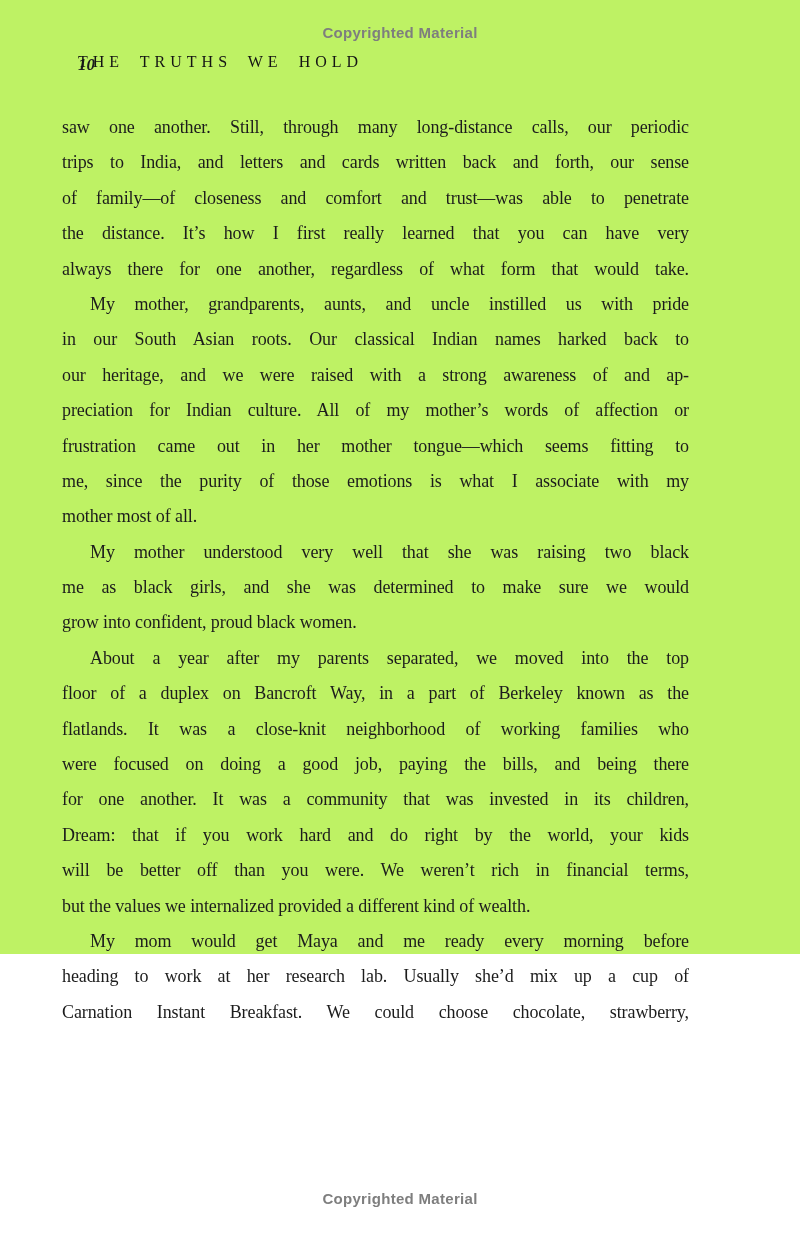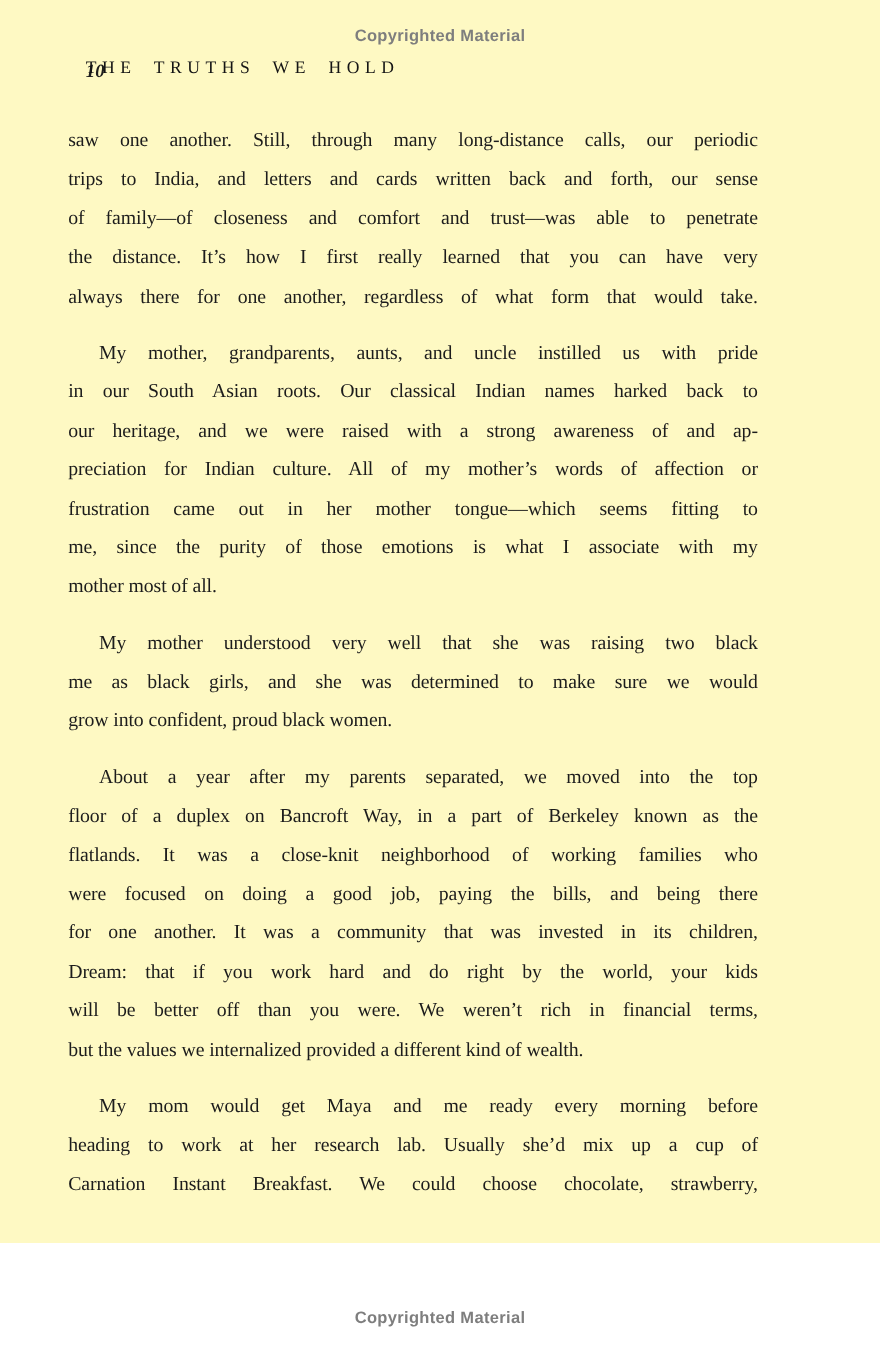--- a/index.html
+++ b/index.html
@@ -8,22 +8,22 @@
     height: 1233px;
     background: #ffffff;
     position: relative;
     font-family: "Liberation Serif", "DejaVu Serif", serif;
     overflow: hidden;
   }
   .page {
     position: absolute;
     top: 0; left: 0;
     width: 800px;
-    height: 1130px;
-    background: #fef9c3;
+    height: 954px;
+    background: #bef264;
   }
   .copyright {
     position: absolute;
     left: 0;
     width: 800px;
     text-align: center;
     font-family: "Liberation Sans", sans-serif;
     font-size: 15px;
     font-weight: 600;
     letter-spacing: 0.3px;
@@ -69,21 +69,21 @@
     line-height: 35.4px;
     color: #1c1c1c;
   }
   .para { margin: 0; }
   .ln {
     height: 35.4px;
     text-align: justify;
     text-align-last: justify;
   }
   .ln.end { text-align-last: left; }
-  .ln.ind { padding-left: 28px; margin-top: 16px; }
+  .ln.ind { padding-left: 28px; }
 </style>
 </head>
 <body>
 
 <div class="page">
 
   <div class="copyright top">Copyrighted Material</div>
 
   <div class="header-row">
     <span class="page-number">10</span>

